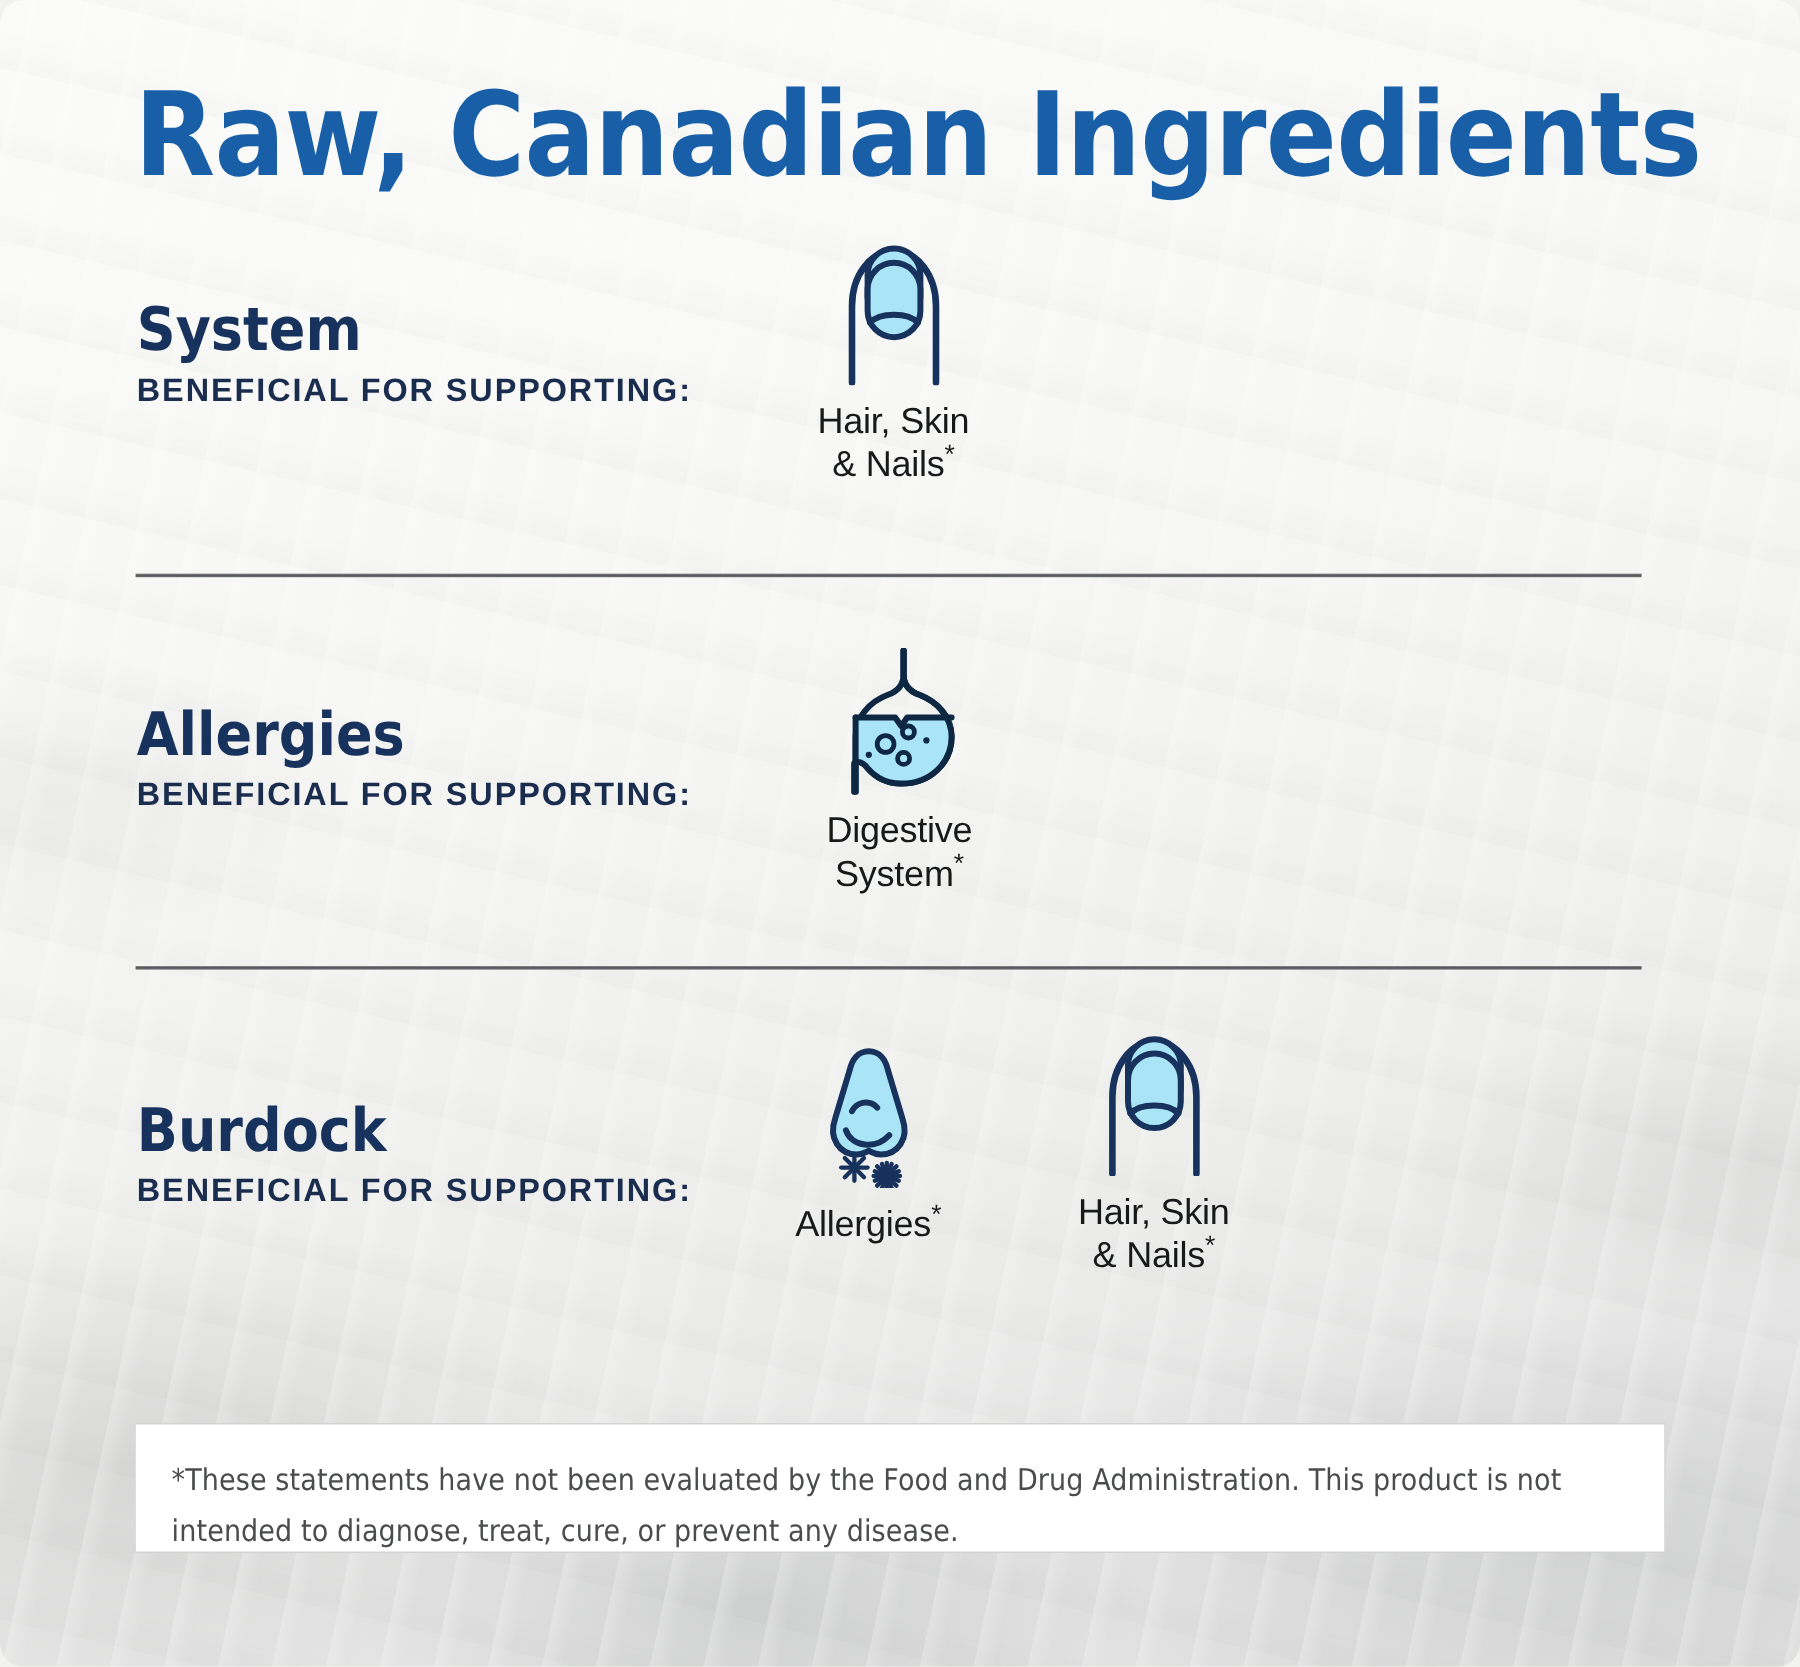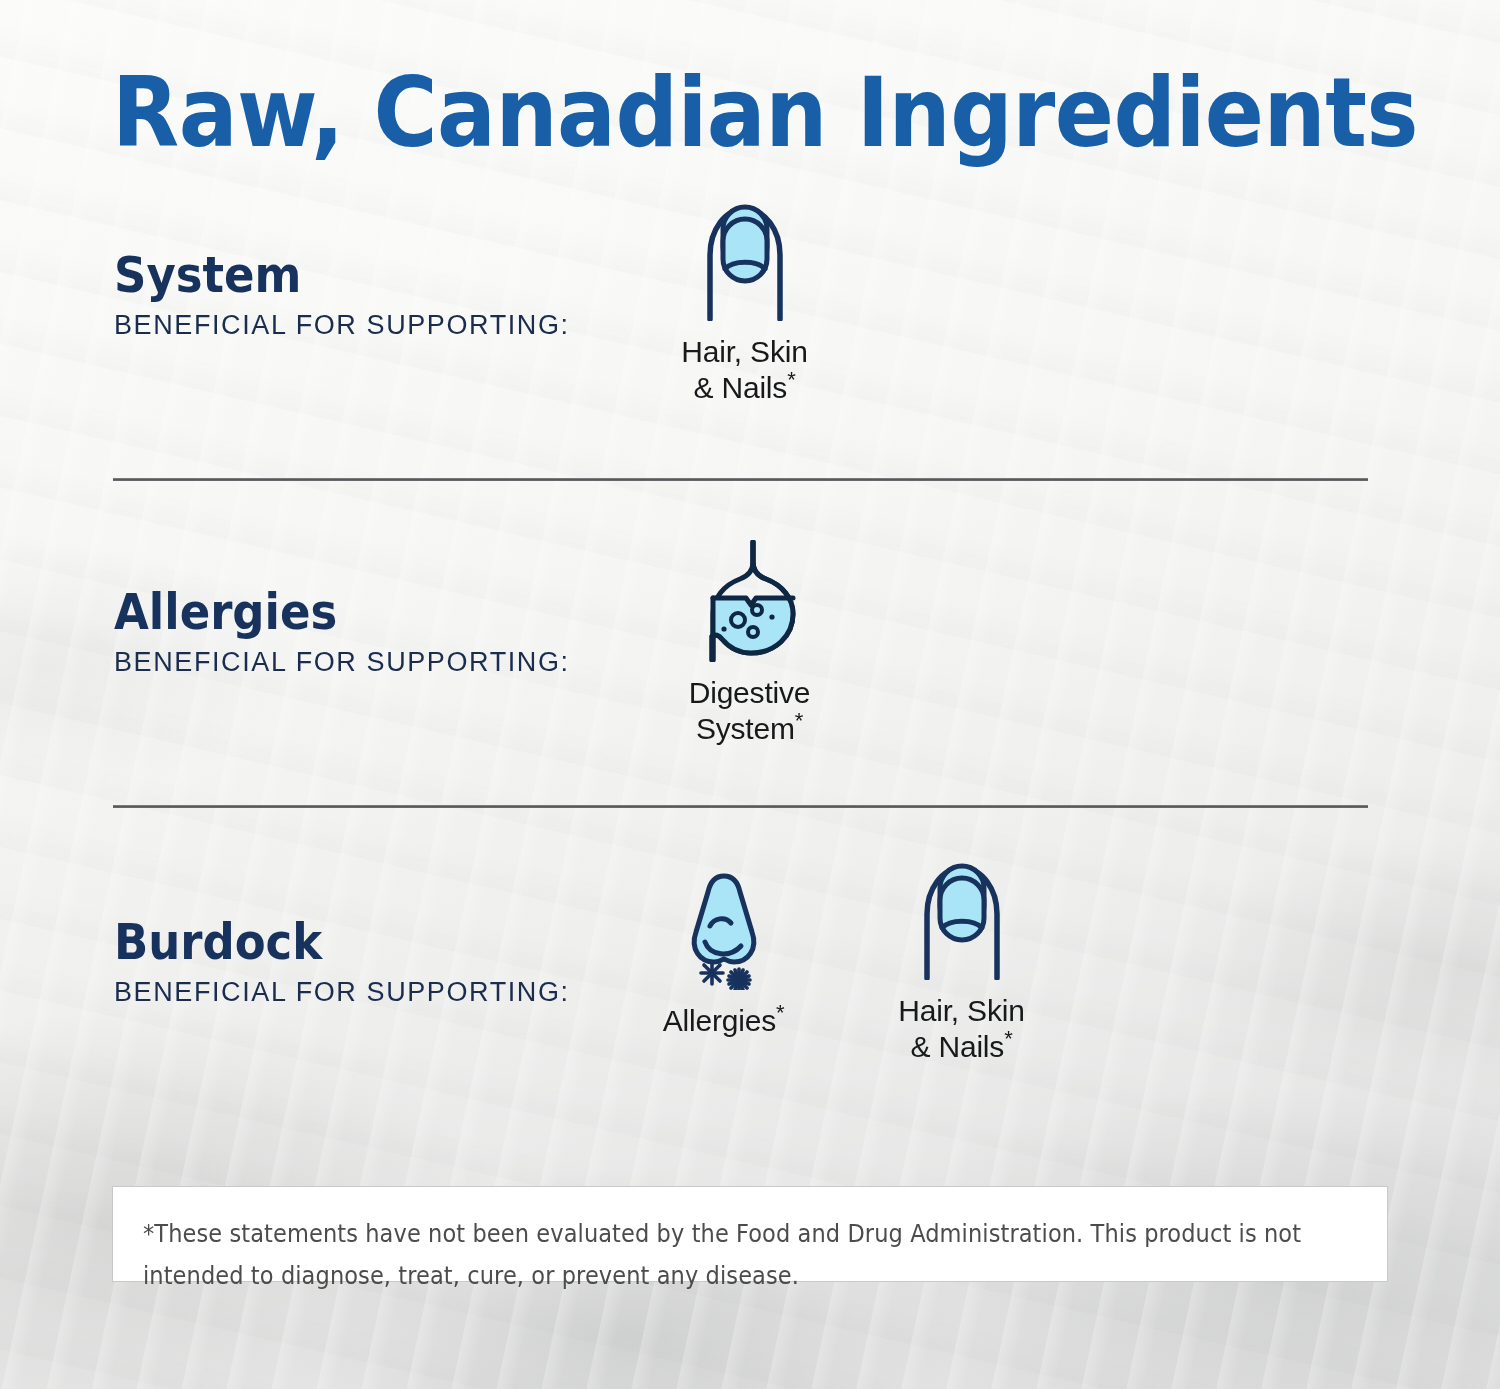--- a/index.html
+++ b/index.html
@@ -22,20 +22,21 @@
     background-color: #f3f3f1;
     background-image:
       radial-gradient(ellipse 620px 340px at 8% 88%, rgba(168,170,168,0.30), rgba(168,170,168,0) 62%),
       radial-gradient(ellipse 520px 260px at 42% 96%, rgba(150,153,152,0.26), rgba(150,153,152,0) 64%),
       radial-gradient(ellipse 700px 300px at 86% 92%, rgba(160,163,162,0.26), rgba(160,163,162,0) 64%),
       radial-gradient(ellipse 420px 200px at 96% 70%, rgba(176,178,176,0.22), rgba(176,178,176,0) 66%),
       radial-gradient(ellipse 380px 180px at 3% 48%, rgba(180,182,180,0.16), rgba(180,182,180,0) 68%),
       radial-gradient(ellipse 500px 220px at 30% 16%, rgba(250,250,249,0.65), rgba(250,250,249,0) 70%),
       linear-gradient(168deg, #fbfbfa 0%, #f6f6f5 38%, #efefee 62%, #e4e5e4 86%, #dfe0df 100%);
     overflow: hidden;
+    border-radius: 20px;
   }
   #page::after {
     content: "";
     position: absolute;
     inset: 0;
     pointer-events: none;
     background-image:
       repeating-linear-gradient(102deg, rgba(255,255,255,0.00) 0px, rgba(255,255,255,0.00) 26px, rgba(255,255,255,0.35) 27px, rgba(255,255,255,0.00) 44px),
       repeating-linear-gradient(13deg, rgba(150,152,150,0.00) 0px, rgba(150,152,150,0.00) 38px, rgba(150,152,150,0.06) 39px, rgba(150,152,150,0.00) 70px);
     opacity: .7;
@@ -78,21 +79,21 @@
     font-weight: 700;
     font-size: 50px;
     line-height: 54px;
     color: #17325C;
     letter-spacing: 0px;
     white-space: nowrap;
   }
   .ing-sub {
     margin-top: 7px;
     font-family: "Liberation Sans", sans-serif;
-    font-weight: 400;
+    font-weight: 700;
     font-size: 27px;
     line-height: 32px;
     letter-spacing: 1.6px;
     color: #1B2D4E;
     white-space: nowrap;
   }
 
   .benefits {
     position: absolute;
     display: flex;
@@ -131,21 +132,21 @@
     height: 3px;
     background: linear-gradient(to bottom, #8b8d8d 0%, #55585a 45%, #6d7072 100%);
   }
 
   
   #disclaimer {
     position: absolute;
     left: 112px;
     top: 1186px;
     width: 1276px;
-    height: 96px;
+    height: 108px;
     background: #ffffff;
     border: 1px solid #c9c9c9;
     box-sizing: border-box;
   }
   #disclaimer p {
     margin: 0;
     padding: 26px 30px 0 30px;
     font-family: "Liberation Sans Narrow", "DejaVu Sans Condensed", "Liberation Sans", sans-serif;
     font-size: 25px;
     line-height: 42px;

